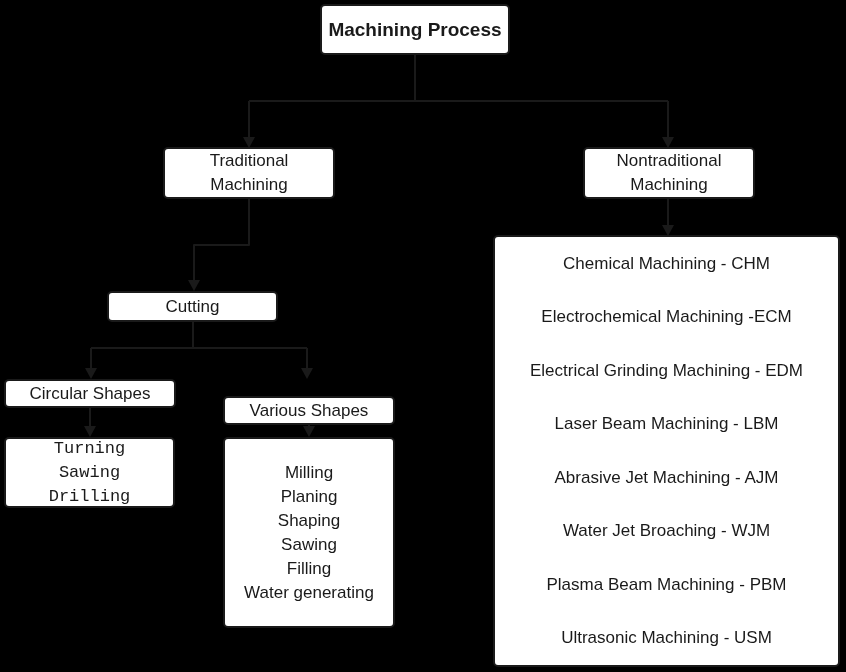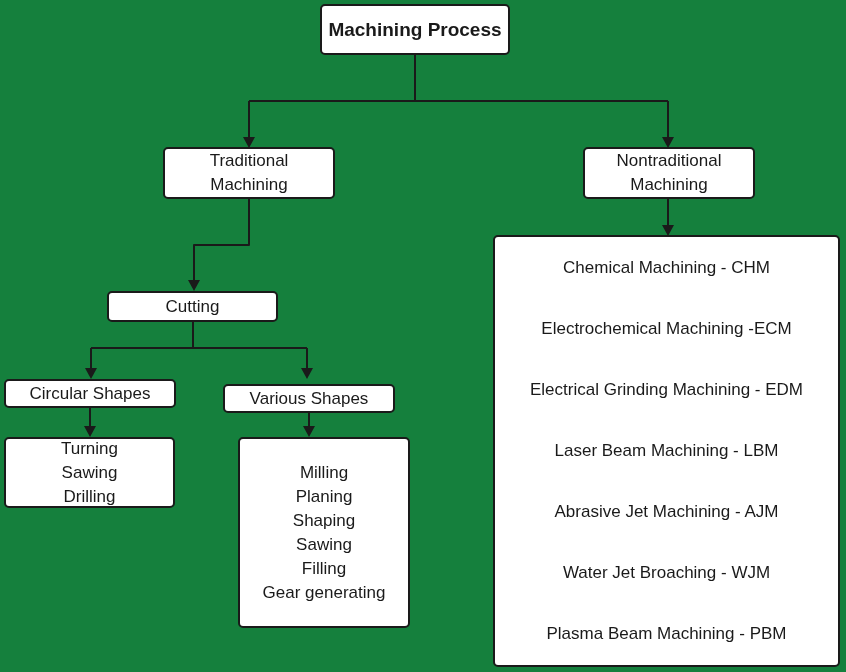--- a/index.html
+++ b/index.html
@@ -5,21 +5,21 @@
   html, body {
     margin: 0;
     padding: 0;
     background: #ffffff;
     font-family: "Liberation Sans", sans-serif;
   }
   .canvas {
     position: relative;
     width: 846px;
     height: 672px;
-    background: #15803d;
+    background: #000000;
     overflow: hidden;
     color: #1a1a1a;
   }
   .connectors {
     position: absolute;
     left: 0;
     top: 0;
     width: 846px;
     height: 672px;
     pointer-events: none;
@@ -58,23 +58,23 @@
     text-align: center;
     white-space: nowrap;
   }
 
   
   #n-root            { left: 320px; top: 4px;   width: 190px; height: 51px; }
   #n-traditional     { left: 163px; top: 147px; width: 172px; height: 52px; padding: 16px 20px; }
   #n-nontraditional  { left: 583px; top: 147px; width: 172px; height: 52px; padding: 9px 20px; }
   #n-cutting         { left: 107px; top: 291px; width: 171px; height: 31px; }
   #n-circular-shapes { left: 4px;   top: 379px; width: 172px; height: 29px; justify-content: center; }
-  #n-various-shapes  { left: 223px; top: 384px; width: 172px; height: 29px; }
-  #n-circular-procs  { left: 4px;   top: 437px; width: 171px; height: 71px; }
-  #n-various-procs   { left: 223px; top: 437px; width: 172px; height: 191px; margin-left: 15px; }
+  #n-various-shapes  { left: 223px; top: 396px; width: 172px; height: 29px; }
+  #n-circular-procs  { left: 4px;   top: 437px; width: 171px; height: 71px; font-family: Liberation Mono, monospace; }
+  #n-various-procs   { left: 223px; top: 437px; width: 172px; height: 191px; }
   #n-nontrad-procs   { left: 493px; top: 235px; width: 347px; height: 432px; }
 </style>
 </head>
 <body>
 
 <div class="canvas">
 
   <svg class="connectors" viewBox="0 0 846 672" xmlns="http://www.w3.org/2000/svg">
     <g stroke="#1a1a1a" stroke-width="2" fill="none" stroke-linejoin="round">
 
@@ -136,26 +136,27 @@
     <div class="list-line">Sawing</div>
     <div class="list-line">Drilling</div>
   </div>
 
   <div id="n-various-procs" class="node list-node">
     <div class="list-line">Milling</div>
     <div class="list-line">Planing</div>
     <div class="list-line">Shaping</div>
     <div class="list-line">Sawing</div>
     <div class="list-line">Filling</div>
-    <div class="list-line">Gear generating</div>
+    <div class="list-line">Water generating</div>
   </div>
 
   <div id="n-nontrad-procs" class="node big-list-node">
     <div class="list-line">Chemical Machining - CHM</div>
     <div class="list-line">Electrochemical Machining -ECM</div>
     <div class="list-line">Electrical Grinding Machining - EDM</div>
     <div class="list-line">Laser Beam Machining - LBM</div>
     <div class="list-line">Abrasive  Jet Machining - AJM</div>
     <div class="list-line">Water Jet Broaching - WJM</div>
     <div class="list-line">Plasma Beam Machining - PBM</div>
+    <div class="list-line">Ultrasonic Machining - USM</div>
   </div>
 
 </div>
 
 </body></html>

